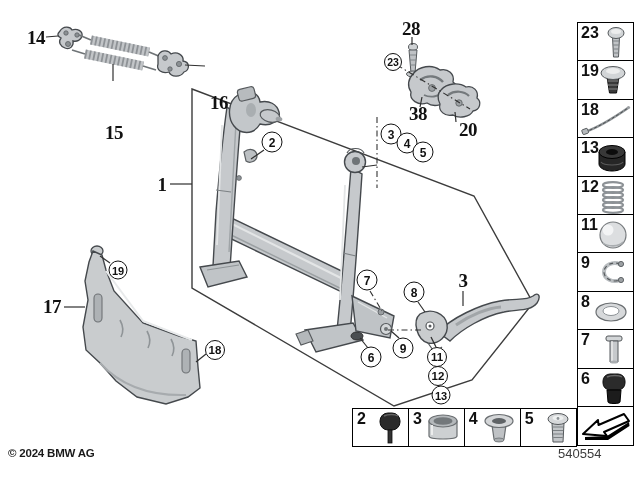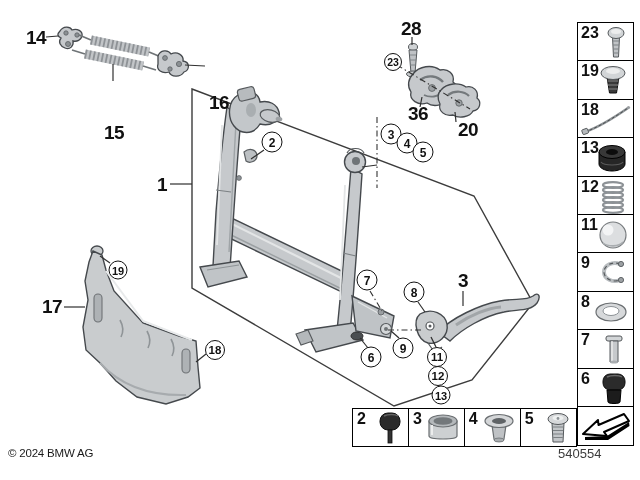--- a/index.html
+++ b/index.html
@@ -1,21 +1,21 @@
 <!DOCTYPE html>
 <html><head>
 <meta charset="utf-8">
 <style>
   html,body{margin:0;padding:0;background:#fff;}
   #stage{position:relative;width:640px;height:480px;background:#fff;overflow:hidden;
          font-family:"Liberation Sans",sans-serif;}
   #artwork{position:absolute;left:0;top:0;}
 
   .bold-label{position:absolute;transform:translate(-50%,-50%);font-weight:bold;
-              font-size:19px;color:#111;letter-spacing:-0.5px;white-space:nowrap;}
+              font-size:19px;color:#111;letter-spacing:-0.5px;white-space:nowrap;font-family:Liberation Serif, serif;}
   .callout{position:absolute;transform:translate(-50%,-50%);box-sizing:border-box;
            background:#fff;border:1.7px solid #111;border-radius:50%;
            display:flex;align-items:center;justify-content:center;
            font-weight:bold;color:#111;}
   .d21{width:21px;height:21px;font-size:12px;}
   .d20{width:20px;height:20px;font-size:11.5px;}
   .d19{width:19px;height:19px;font-size:11px;}
   .d18{width:18px;height:18px;font-size:10.5px;}
 
   .pcol{position:absolute;left:577px;top:22px;width:57px;}
@@ -26,21 +26,21 @@
   .pcell svg{position:absolute;right:0px;top:2px;}
   .pcell.arrowcell svg{right:2px;top:3px;}
 
   .brow{position:absolute;left:352px;top:408px;display:flex;}
   .bcell{box-sizing:border-box;position:relative;width:57.5px;height:39px;
          border:1.6px solid #000;margin-left:-1.6px;background:#fff;}
   .bcell:first-child{margin-left:0;}
   .bcell .num{position:absolute;left:4px;top:1px;font-weight:bold;font-size:16px;color:#111;}
   .bcell svg{position:absolute;right:1px;top:2px;}
 
-  .copyright{position:absolute;left:8px;top:447px;font-weight:normal;font-size:11.5px;
+  .copyright{position:absolute;left:8px;top:447px;font-weight:bold;font-size:11.5px;
              color:#1a1a1a;letter-spacing:-0.2px;}
   .diagram-number{position:absolute;left:558px;top:446px;font-size:13px;color:#3c3c3c;}
 </style>
 </head>
 <body>
 
 <div id="stage">
 
   <svg id="artwork" width="640" height="480" viewBox="0 0 640 480">
 
@@ -178,21 +178,21 @@
     </g>
   </svg>
 
   <div class="bold-label" style="left:162px;top:185px;">1</div>
   <div class="bold-label" style="left:463px;top:281px;">3</div>
   <div class="bold-label" style="left:36px;top:38px;">14</div>
   <div class="bold-label" style="left:114px;top:89px;margin-top:44px;">15</div>
   <div class="bold-label" style="left:219px;top:67px;margin-top:36px;">16</div>
   <div class="bold-label" style="left:52px;top:307px;text-align:right;">17</div>
   <div class="bold-label" style="left:468px;top:130px;">20</div>
-  <div class="bold-label" style="left:418px;top:114px;">36</div>
+  <div class="bold-label" style="left:418px;top:114px;">38</div>
   <div class="bold-label" style="left:411px;top:29px;">28</div>
 
   <div class="callout d21" style="left:272px;top:142px;">2</div>
   <div class="callout d21" style="left:391px;top:134px;">3</div>
   <div class="callout d21" style="left:407px;top:143px;">4</div>
   <div class="callout d21" style="left:423px;top:152px;">5</div>
   <div class="callout d21" style="left:371px;top:357px;">6</div>
   <div class="callout d21" style="left:367px;top:280px;">7</div>
   <div class="callout d21" style="left:414px;top:292px;">8</div>
   <div class="callout d21" style="left:403px;top:348px;">9</div>

